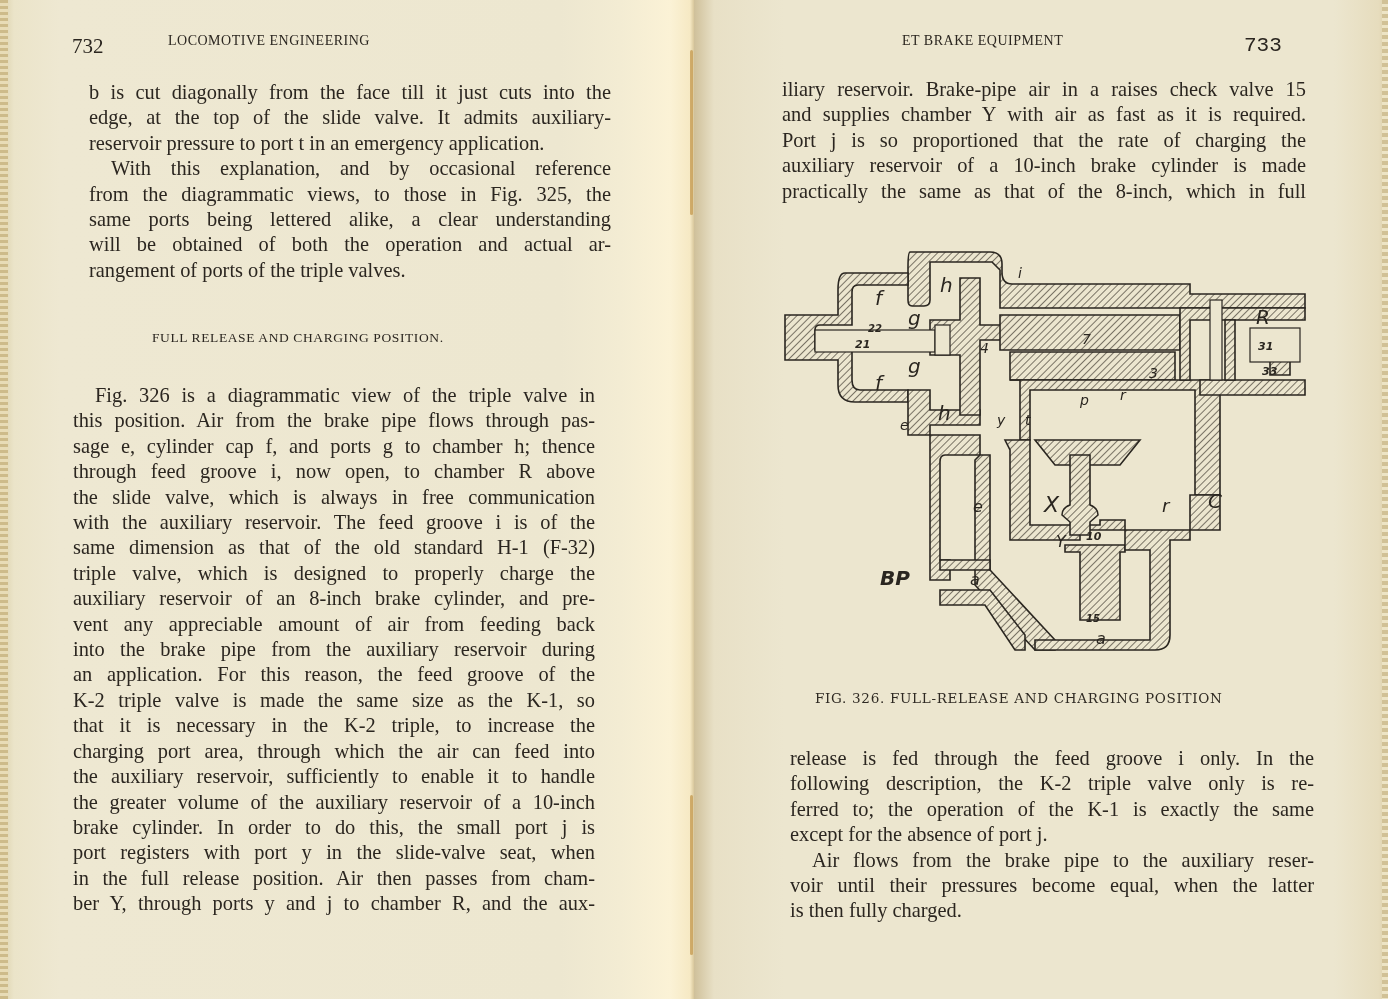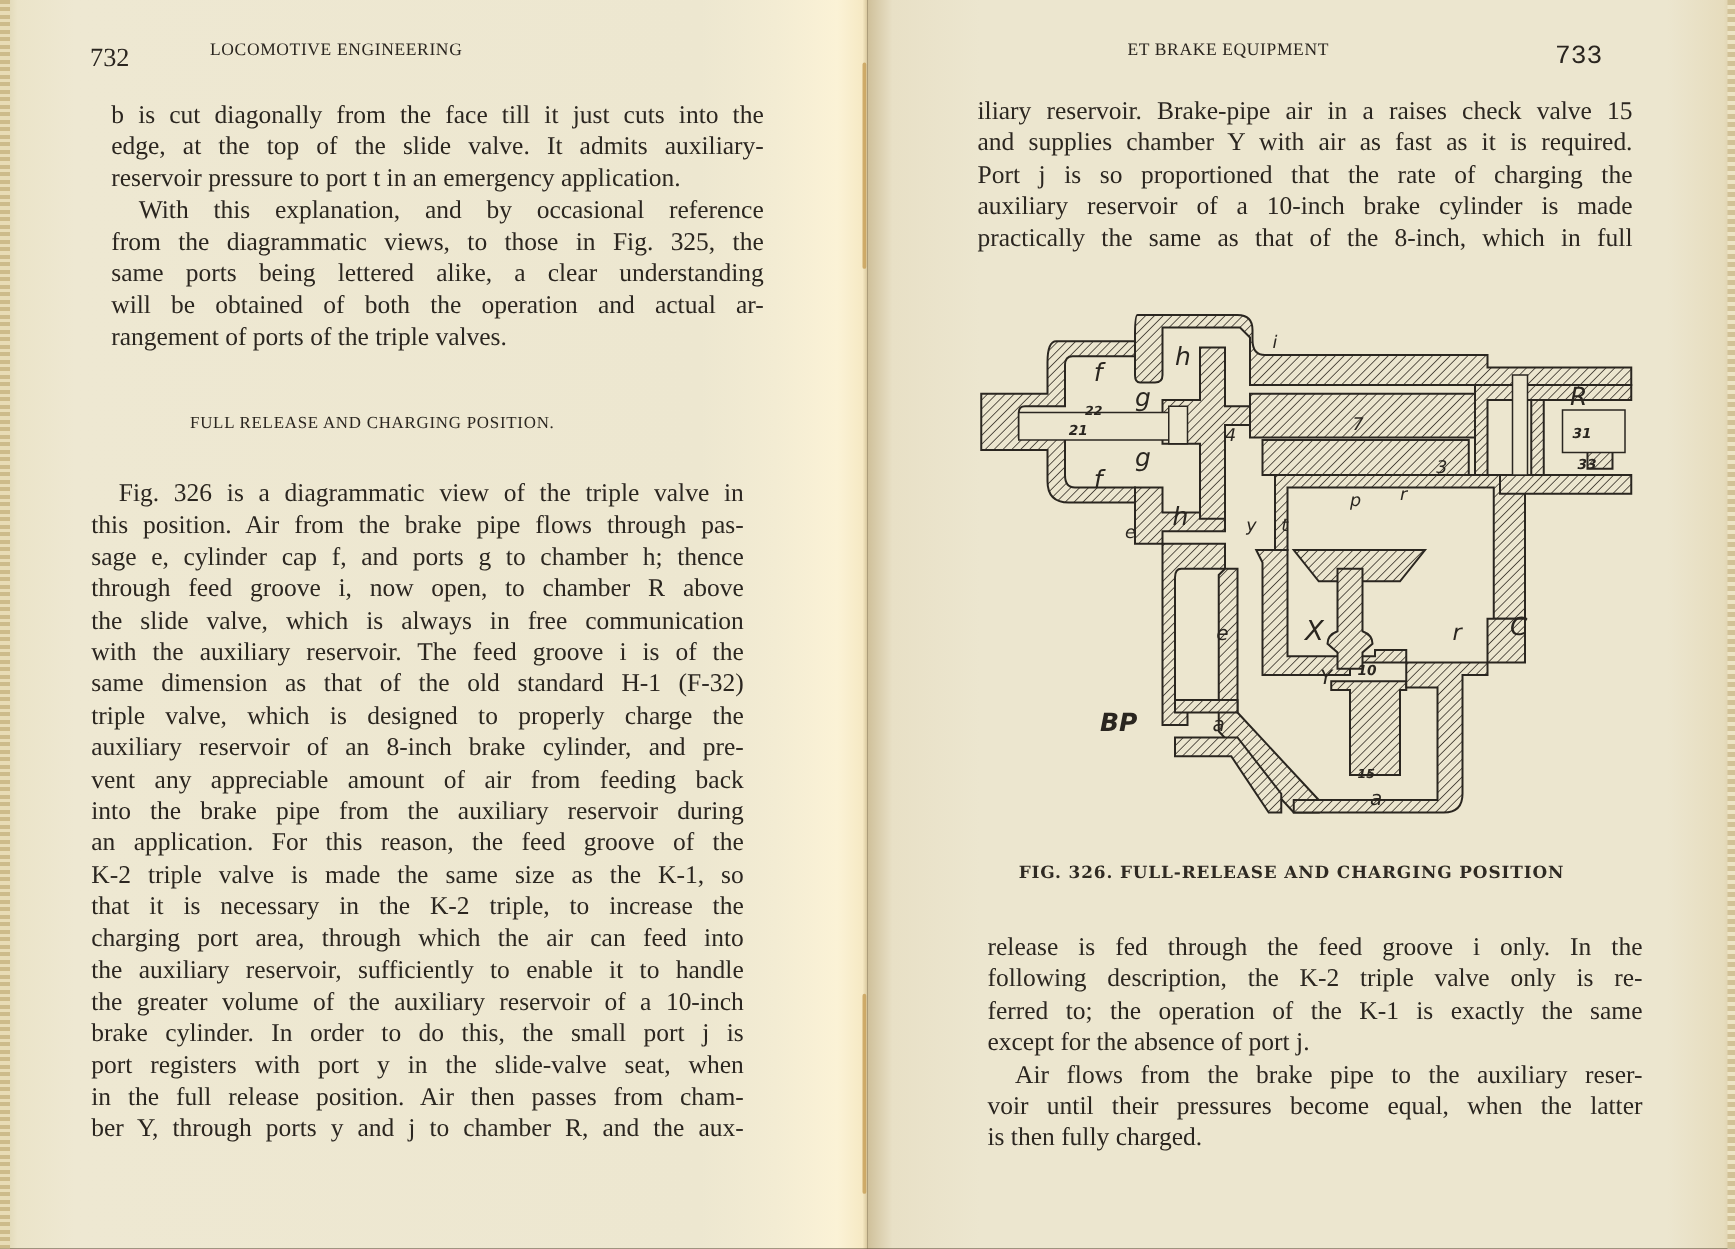--- a/index.html
+++ b/index.html
@@ -45,21 +45,21 @@
     text-align:justify;
   }
   .body-text .line { display:block; text-align:justify; text-align-last:justify; white-space:nowrap; }
   .body-text .line.last { text-align-last:left; }
   .section-head {
     position:absolute; font-size:13.5px; letter-spacing:0.6px;
     left:152px; top:330px;
   }
   .caption {
     position:absolute; left:815px; top:690px;
-    font-size:13.5px; letter-spacing:0.7px; font-weight:bold;
+    font-size:13.5px; letter-spacing:0.7px; font-weight:normal;
     font-family:"DejaVu Serif",serif; color:#2f2a23;text-align:center;
   }
   .figure { position:absolute; left:780px; top:240px; width:530px; height:440px; }
   .figure svg { width:100%; height:100%; }
   .lbl { font-family:"DejaVu Sans",sans-serif; font-style:italic; fill:#2a2620; }
 </style>
 </head>
 <body>
 
 <div class="spread">

